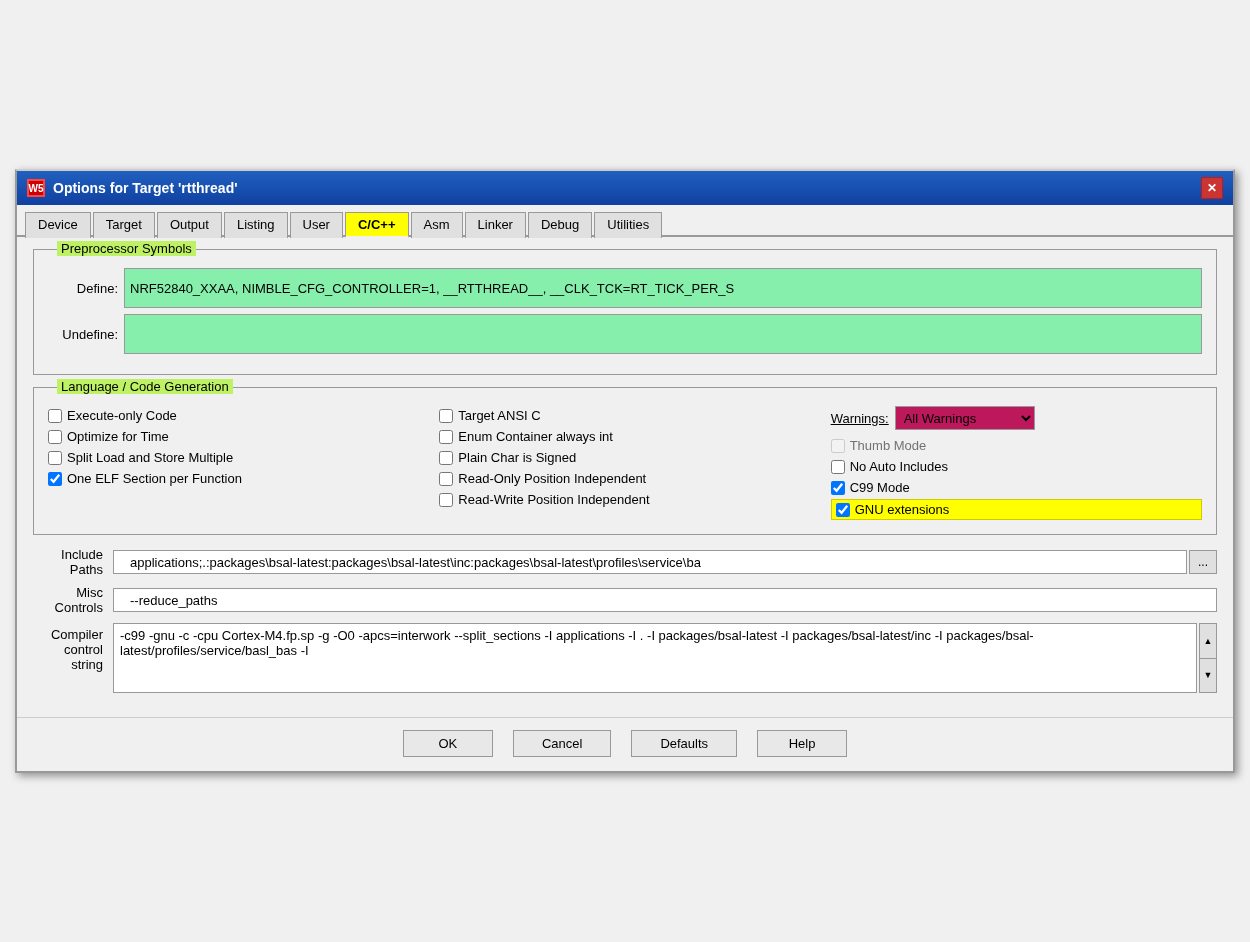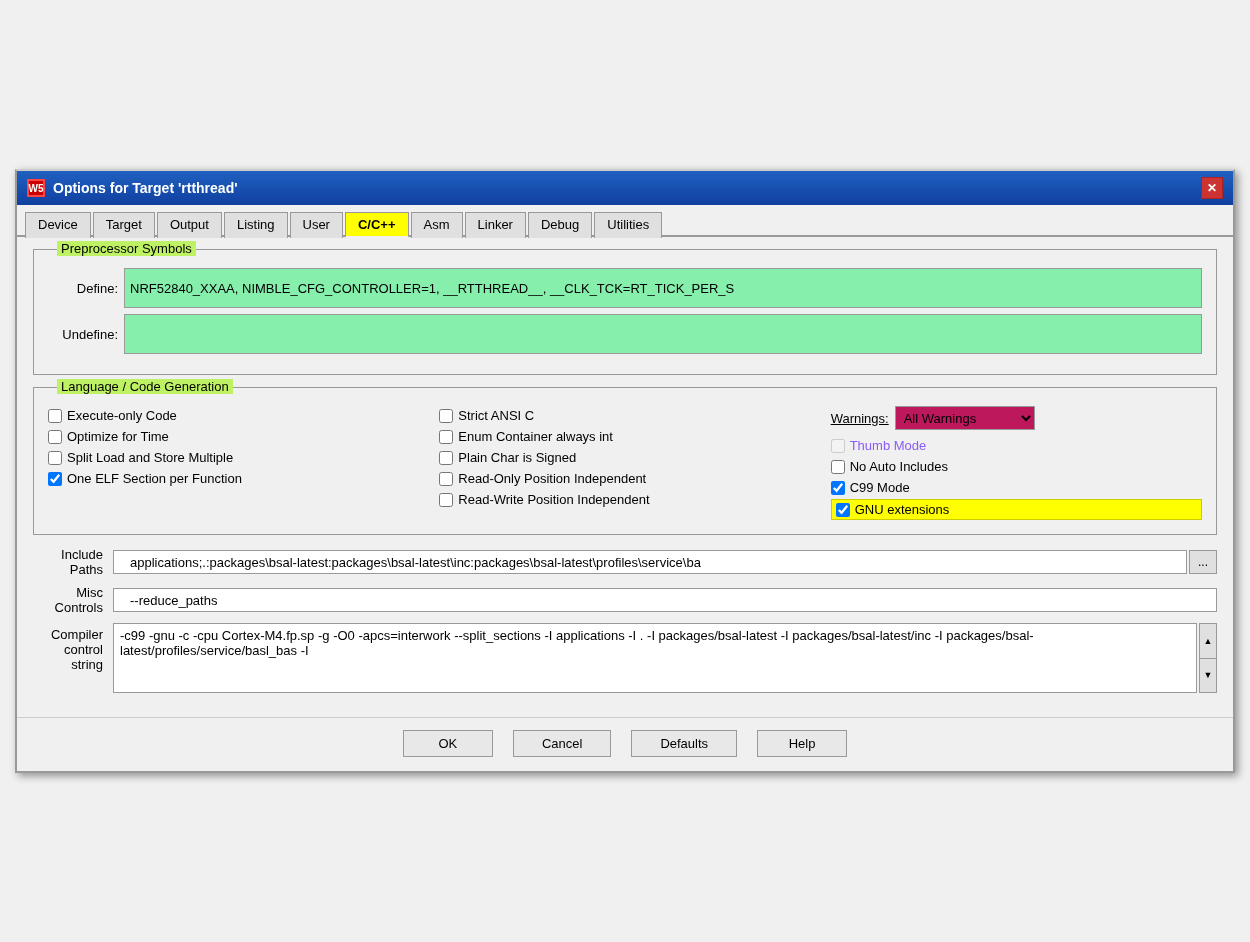--- a/index.html
+++ b/index.html
@@ -131,21 +131,21 @@
     }
     .check-row input[type="checkbox"] {
       width: 14px;
       height: 14px;
       cursor: pointer;
     }
     .check-label {
       font-size: 13px;
     }
     .check-label.disabled {
-      color: #8b5cf6;
+      color: #737373;
     }
 
     .warnings-row {
       display: flex;
       align-items: center;
       gap: 6px;
       margin-bottom: 4px;
     }
     .warnings-label {
       font-size: 13px;
@@ -323,21 +323,21 @@
           </div>
           <div class="check-row">
             <input type="checkbox" checked="" style="">
             <span class="check-label">One ELF Section per Function</span>
           </div>
         </div>
 
         <div class="col2" style="flex:1;">
           <div class="check-row">
             <input type="checkbox" style="">
-            <span class="check-label">Strict ANSI C</span>
+            <span class="check-label">Target ANSI C</span>
           </div>
           <div class="check-row">
             <input type="checkbox" style="">
             <span class="check-label">Enum Container always int</span>
           </div>
           <div class="check-row">
             <input type="checkbox" style="">
             <span class="check-label">Plain Char is Signed</span>
           </div>
           <div class="check-row">

